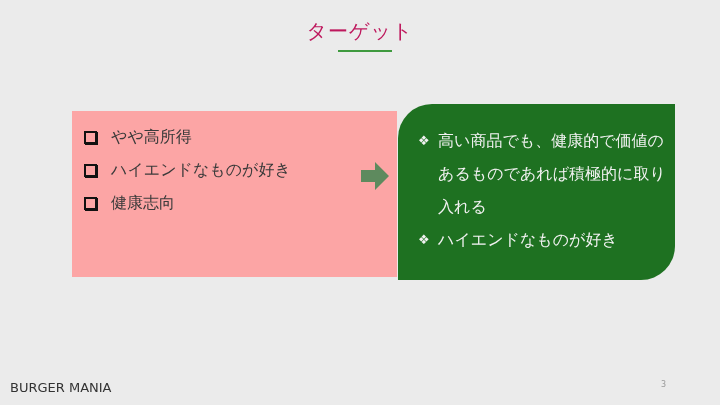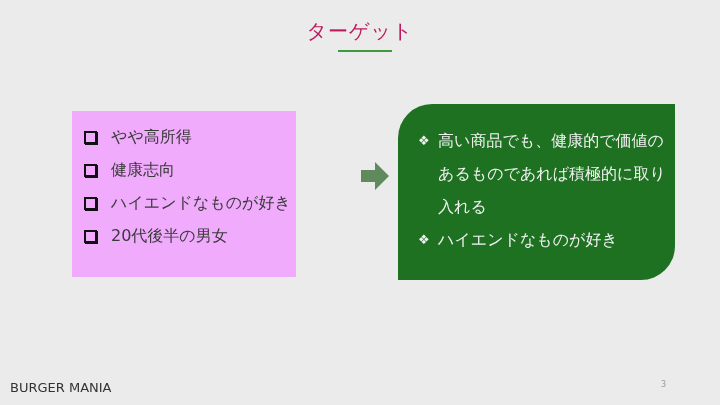--- a/index.html
+++ b/index.html
@@ -1,19 +1,19 @@
 <!DOCTYPE html>
 <html><head>
 <meta charset="utf-8">
 <style>
   html, body { margin:0; padding:0; }
   body { width:720px; height:405px; background:#ebebeb; position:relative; overflow:hidden; font-family:"DejaVu Sans","Liberation Sans",sans-serif; color:#3a3a3a; }
   .title { position:absolute; left:0; width:720px; top:18px; text-align:center; font-size:20px; color:#be185d; letter-spacing:1px; }
   .underline { position:absolute; left:338px; top:50px; width:54px; height:2px; background:#3f9a3f; }
-  .left-box { position:absolute; left:72px; top:111px; width:224px; height:166px; background:#f0abfc; }
+  .left-box { position:absolute; left:72px; top:111px; width:325px; height:166px; background:#fca5a5; }
   .left-box ul { list-style:none; margin:0; padding:10px 0 0 10px; }
   .left-box li { display:flex; align-items:center; height:33px; font-size:16px; color:#3a3a3a; }
   .chk { width:9px; height:9px; border:2px solid #111; box-shadow:1px 1px 0 #111; margin:0 14px 0 2px; display:inline-block; }
   .arrow { position:absolute; left:361px; top:162px; width:28px; height:28px; }
   .right-box { position:absolute; left:398px; top:104px; width:277px; height:176px; background:#1e7121; border-radius:34px 0 34px 0; color:#f2f2f2; }
   .right-box ul { list-style:none; margin:0; padding:20px 0 0 20px; }
   .right-box li { position:relative; padding-left:20px; font-size:16px; line-height:33px; width:230px; }
   .bullet { position:absolute; left:0; top:0; font-size:13px; color:#f2f2f2; }
   .footer { position:absolute; left:10px; top:380px; font-size:13px; color:#333; font-family:"DejaVu Sans","Liberation Sans",sans-serif; }
   .page { position:absolute; left:661px; top:380px; font-size:8px; color:#999; }
@@ -25,29 +25,25 @@
 <div class="underline"></div>
 
 <div class="left-box">
   <ul>
     <li>
         <span class="chk"></span>
         <span>やや高所得</span>
       </li>
     <li>
         <span class="chk"></span>
-        <span>健康志向</span>
-      </li>
-    <li>
-        <span class="chk"></span>
         <span>ハイエンドなものが好き</span>
       </li>
     <li>
         <span class="chk"></span>
-        <span>20代後半の男女</span>
+        <span>健康志向</span>
       </li>
   </ul>
 </div>
 
 <svg class="arrow" viewBox="0 0 28 28">
   <polygon points="0,8 14,8 14,0 28,14 14,28 14,20 0,20" fill="#5e8a5e"></polygon>
 </svg>
 
 <div class="right-box">
   <ul>

